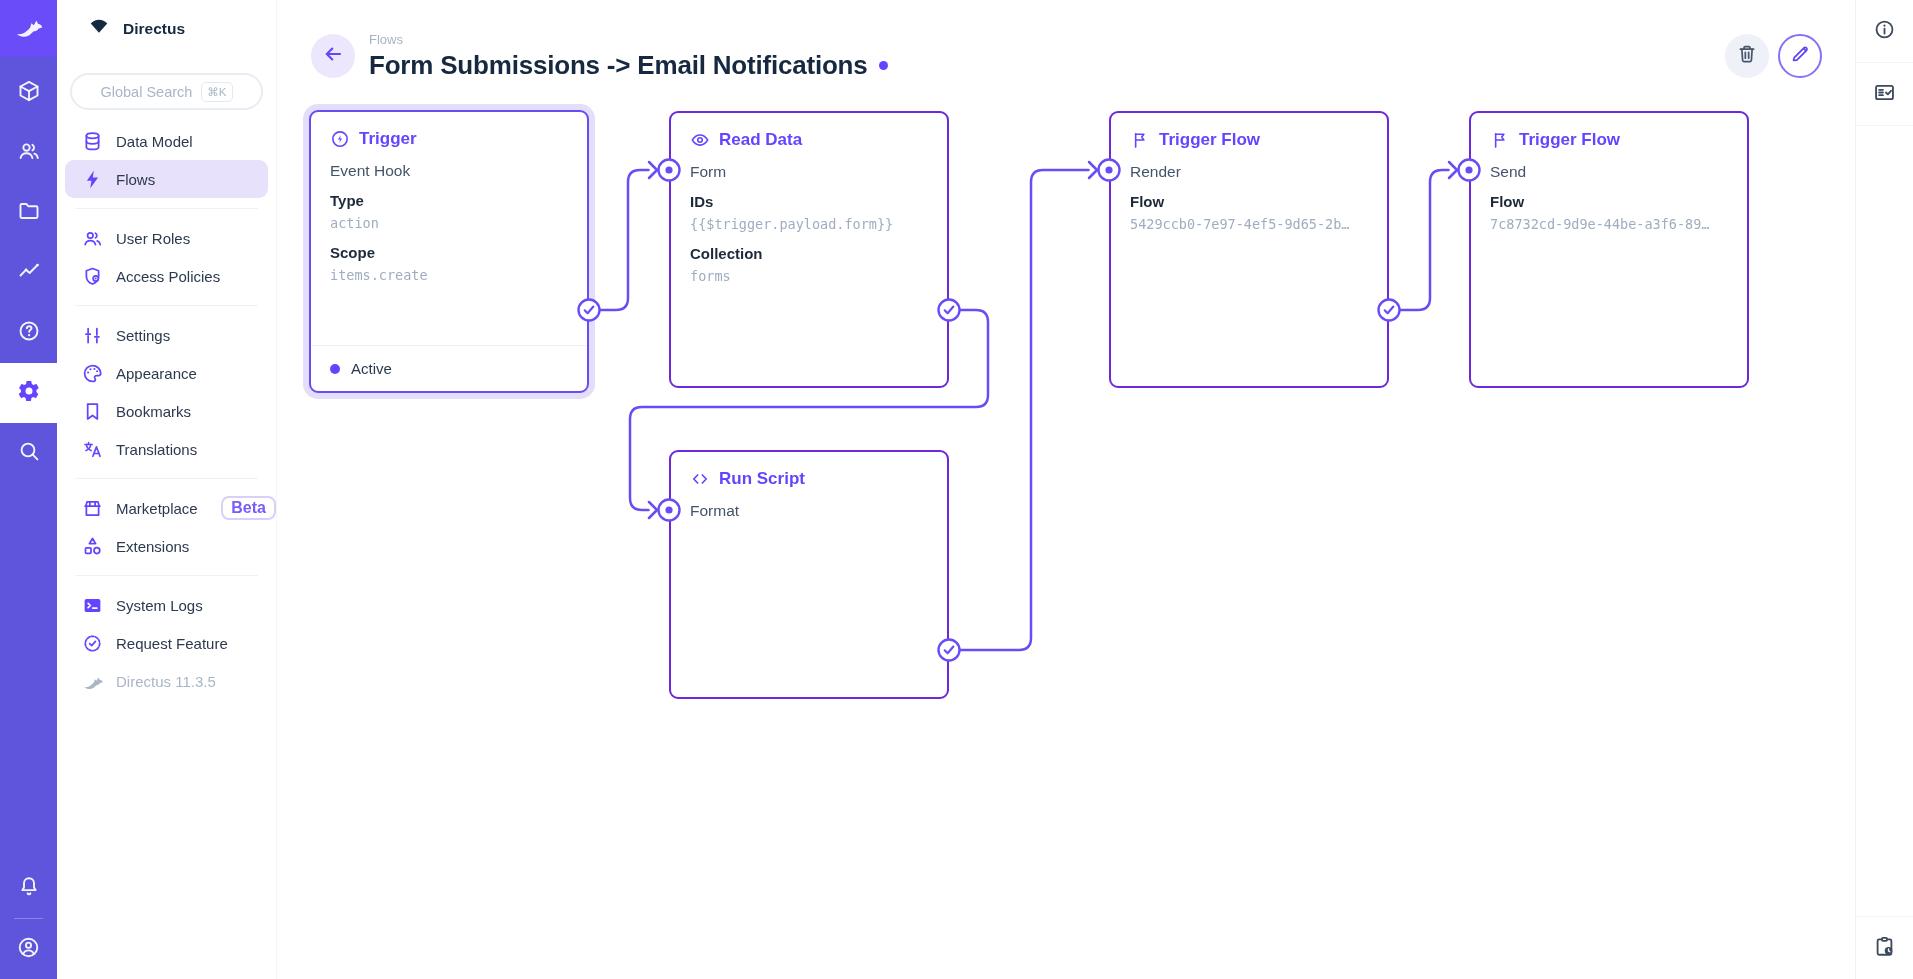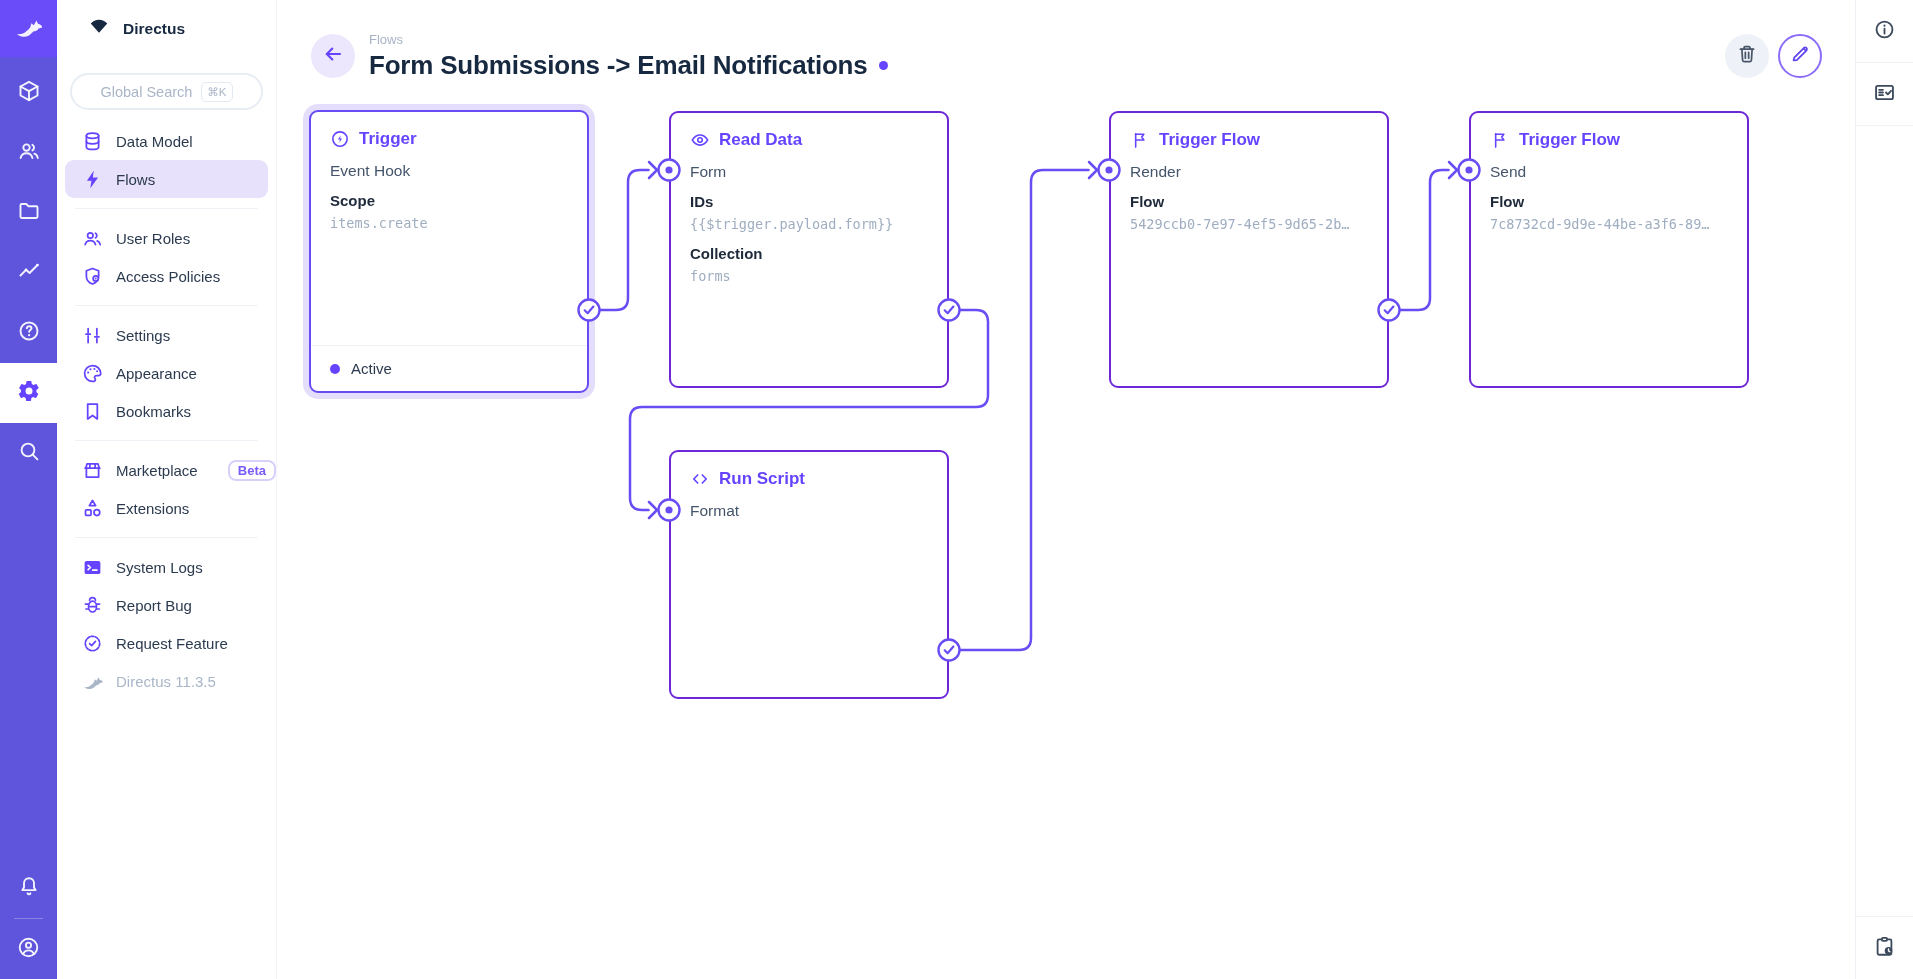--- a/index.html
+++ b/index.html
@@ -23,21 +23,21 @@
   
   .sidebar { width:220px; flex:none; background:#fff; border-right:1px solid #F1F4F8; }
   .project-row { height:57px; display:flex; align-items:center; gap:13px; padding:0 31px; font-weight:700; font-size:15.5px; color:#172940; }
   .search-pill { margin:16px 13px 8px; height:37px; border:2px solid #E7EDF3; border-radius:20px; display:flex; align-items:center; justify-content:center; gap:9px; color:#A9B6C8; font-size:14.5px; cursor:pointer; }
   .kbd { border:1px solid #E3E9F0; border-radius:5px; font-size:11.5px; padding:2px 5px; color:#A9B6C8; }
   .nav { padding-top:4px; }
   .nav-item { height:38px; display:flex; align-items:center; gap:13px; padding-left:25px; font-size:15px; font-weight:500; color:#2B3A4F; cursor:pointer; }
   .nav-item .ico { width:21px; height:21px; color:#6644FF; display:grid; place-items:center; flex:none; }
   .nav-item.active { background:#E7E1FB; border-radius:9px; margin:0 8px; padding-left:17px; }
   .nav-divider { height:1px; background:#EEF2F6; margin:10px 18px; }
-  .badge-beta { margin-left:auto; font-size:13px; font-weight:600; color:#7A5AF8; border:2px solid #D9D0F9; padding:1px 8px; border-radius:8px; }
+  .badge-beta { margin-left:auto; font-size:16px; font-weight:600; color:#7A5AF8; border:2px solid #D9D0F9; padding:1px 8px; border-radius:8px; }
   .nav-item.version { color:#A9B6C8; cursor:default; }
   .nav-item.version .ico { color:#A9B6C8; }
 
   
   .main { width:1578px; flex:none; position:relative; background:#fff; }
   .main-header { height:112px; display:flex; align-items:center; padding-left:34px; }
   .back-btn { width:44px; height:44px; border-radius:50%; background:#ECE7FC; color:#6644FF; display:grid; place-items:center; cursor:pointer; flex:none; }
   .title-block { margin-left:14px; }
   .breadcrumb { font-size:13px; color:#A6B3C6; margin-bottom:3px; }
   .page-title { font-size:26px; font-weight:700; color:#172940; display:flex; align-items:center; gap:11px; letter-spacing:-.2px; }
@@ -245,20 +245,32 @@
         <span>Appearance</span>
       </div>
       <div class="nav-item">
         <span class="ico">
           <svg width="21" height="21" viewBox="0 0 24 24" fill="none" stroke="currentColor" stroke-width="2" stroke-linejoin="round">
               <path d="M6.5 3.5h11v17l-5.5-4-5.5 4Z"></path>
             </svg>
         </span>
         <span>Bookmarks</span>
       </div>
+      <div class="nav-item">
+        <span class="ico">
+          <svg width="21" height="21" viewBox="0 0 24 24" fill="none" stroke="currentColor" stroke-width="1.9" stroke-linecap="round" stroke-linejoin="round">
+              <path d="M3.4 6.3h8.2M7.5 4.2v2.1"></path>
+              <path d="M5 6.3c.4 3.3 2.6 5.8 5.4 6.9"></path>
+              <path d="M10 6.3c-.4 3.3-2.6 5.8-5.4 6.9"></path>
+              <path d="M12.4 19.8 16.5 9l4.1 10.8"></path>
+              <path d="M13.8 16.6h5.4"></path>
+            </svg>
+        </span>
+        <span>Translations</span>
+      </div>
 
       <div class="nav-divider"></div>
 
       <div class="nav-item">
         <span class="ico">
           <svg width="21" height="21" viewBox="0 0 24 24" fill="none" stroke="currentColor" stroke-width="2" stroke-linecap="round" stroke-linejoin="round">
               <path d="M4.3 9.3 5.7 4.5h12.6l1.4 4.8"></path>
               <path d="M3.6 9.3h16.8"></path>
               <path d="M5 9.3V19.5h14V9.3"></path>
               <path d="M9 4.5v4.8M15 4.5v4.8"></path>
@@ -282,31 +294,20 @@
 
       <div class="nav-item">
         <span class="ico">
           <svg width="21" height="21" viewBox="0 0 24 24">
               <rect x="3" y="4.5" width="18" height="15" rx="2.2" fill="currentColor"></rect>
               <path d="M7 9.5 9.6 12 7 14.5" fill="none" stroke="#fff" stroke-width="1.9" stroke-linecap="round" stroke-linejoin="round"></path>
               <path d="M12.2 15h4.8" stroke="#fff" stroke-width="1.9" stroke-linecap="round"></path>
             </svg>
         </span>
         <span>System Logs</span>
-      </div>
-      <div class="nav-item">
-        <span class="ico">
-          <svg width="21" height="21" viewBox="0 0 24 24" fill="none" stroke="currentColor" stroke-width="1.9" stroke-linecap="round">
-              <path d="M8.6 6.4a3.4 3.4 0 0 1 6.8 0"></path>
-              <ellipse cx="12" cy="13.2" rx="4.6" ry="6.2"></ellipse>
-              <path d="M7.4 10.4H3.8M7.4 16H4.4M16.6 10.4h3.6M16.6 16h3.2"></path>
-              <path d="M8.3 13.2h7.4"></path>
-            </svg>
-        </span>
-        <span>Report Bug</span>
       </div>
       <div class="nav-item">
         <span class="ico">
           <svg width="21" height="21" viewBox="0 0 24 24" fill="none" stroke="currentColor" stroke-width="2" stroke-linecap="round" stroke-linejoin="round">
               <circle cx="12" cy="12" r="8.2" stroke-dasharray="2.9 1.7"></circle>
               <path d="M8.8 12.2 11 14.4 15.4 9.6"></path>
             </svg>
         </span>
         <span>Request Feature</span>
       </div>
@@ -368,20 +369,24 @@
         <div class="p-head">
           <span class="ico">
             <svg width="20" height="20" viewBox="0 0 24 24" fill="none" stroke="currentColor" stroke-width="1.9">
                 <circle cx="12" cy="12" r="8.6"></circle>
                 <path d="M12.9 7.4 9.5 12.7h2.5l-.9 3.9 3.4-5.3h-2.5Z" fill="currentColor" stroke="none"></path>
               </svg>
           </span>
           <span>Trigger</span>
         </div>
         <div class="p-name">Event Hook</div>
+        <div class="p-field">
+          <div class="p-label">Type</div>
+          <div class="p-value">action</div>
+        </div>
         <div class="p-field">
           <div class="p-label">Scope</div>
           <div class="p-value">items.create</div>
         </div>
         <div class="p-foot">
           <span class="dot"></span>
           <span>Active</span>
         </div>
       </section>
 

